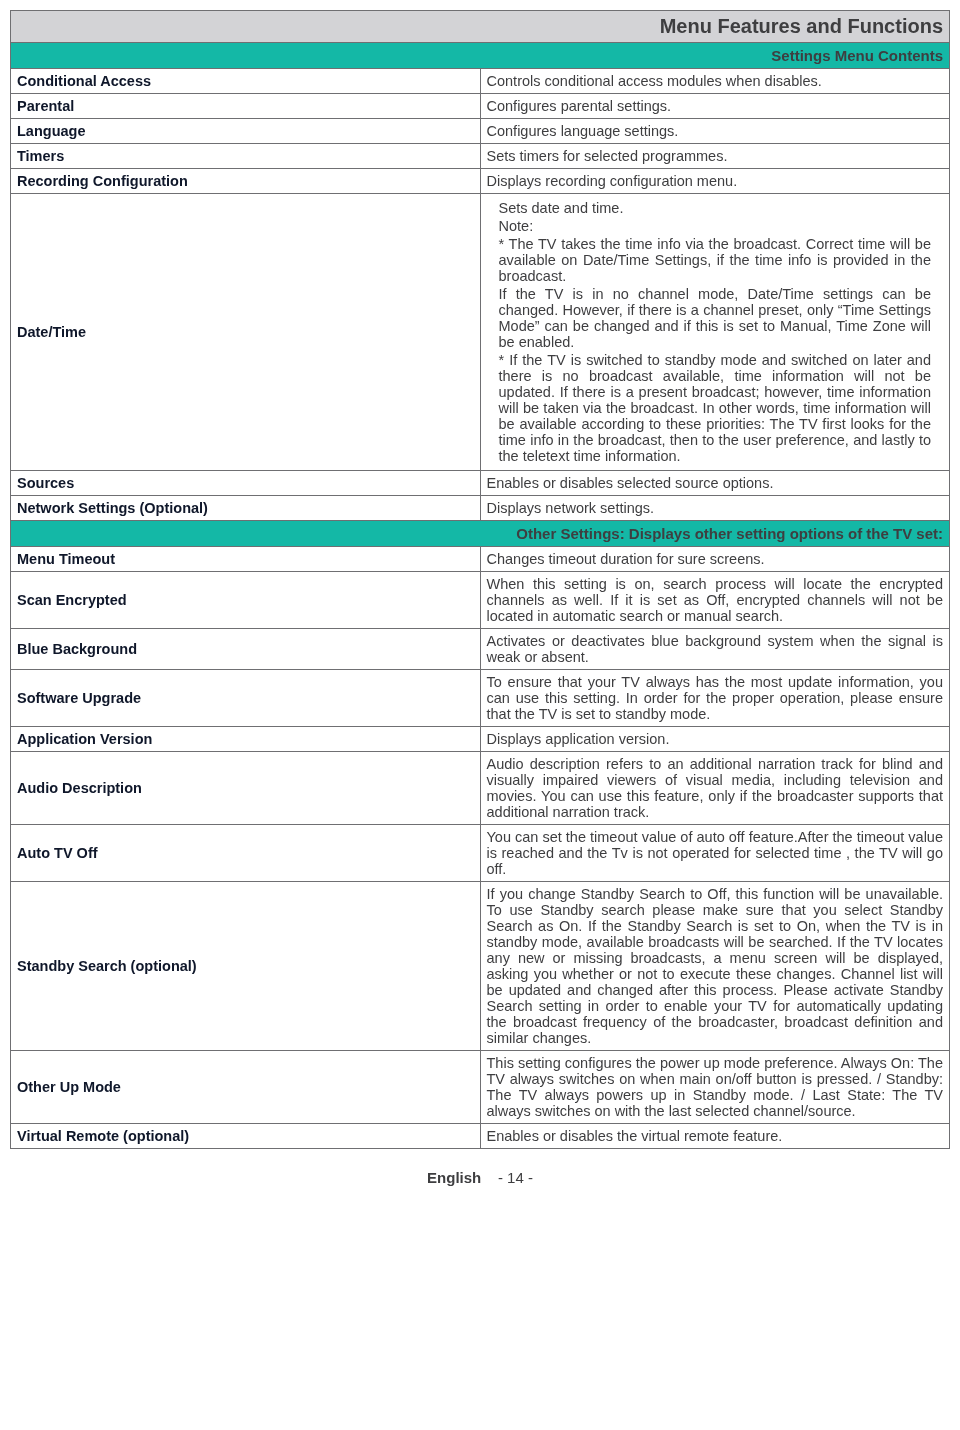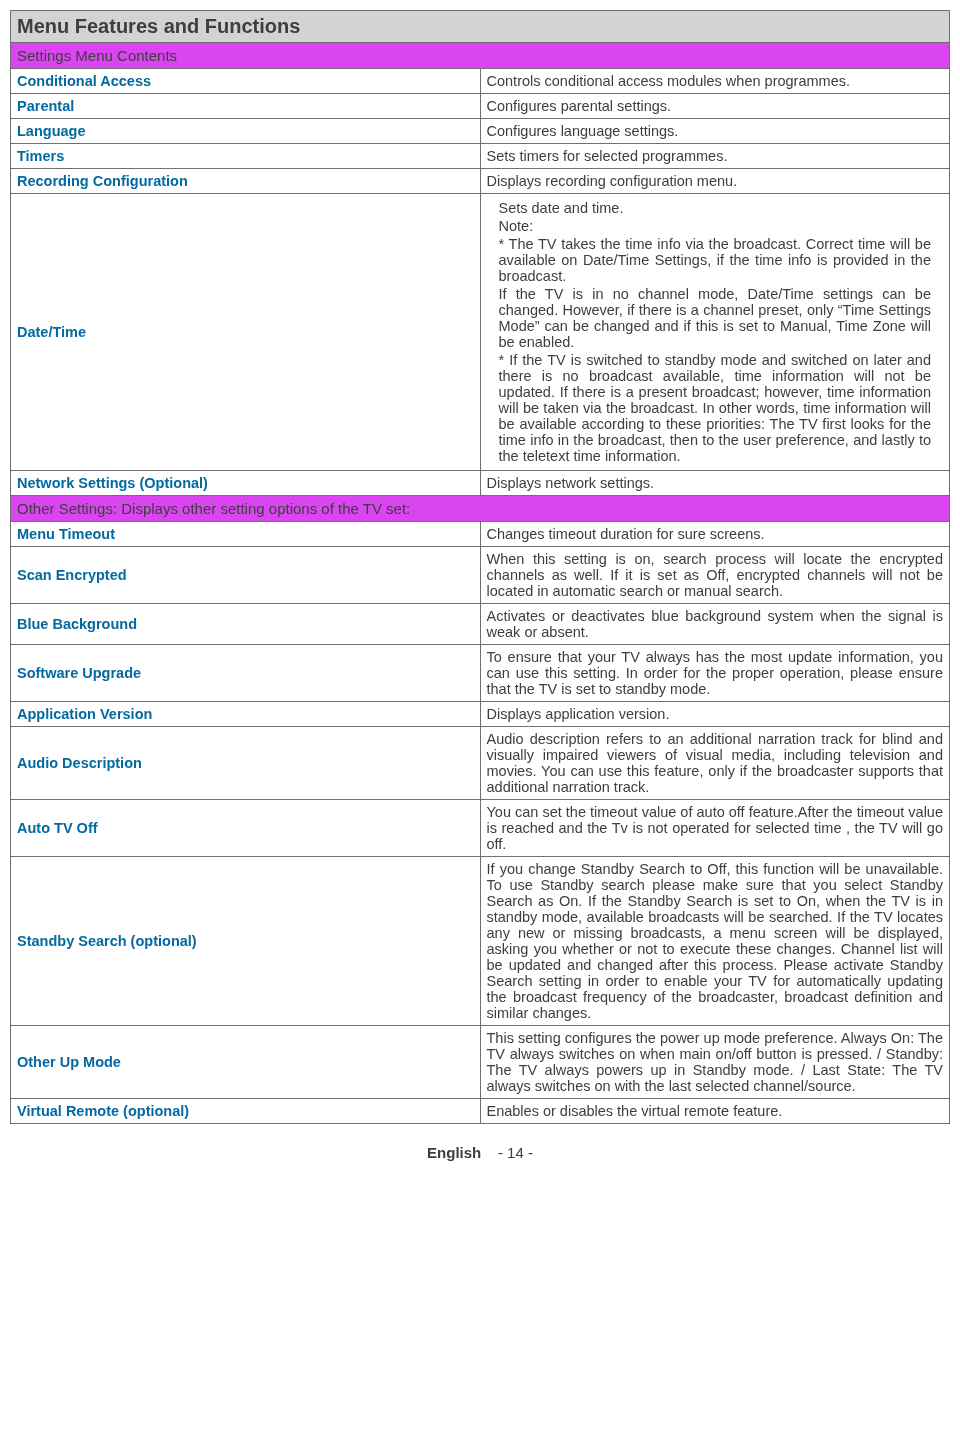--- a/index.html
+++ b/index.html
@@ -18,36 +18,36 @@
     table-layout: fixed;
   }
   td, th {
     border: 1px solid #6f6f72;
     padding: 4px 6px;
     vertical-align: middle;
     text-align: left;
   }
   .title-row {
     background: #d3d3d6;
-    text-align: left;
+    text-align: right;
     font-weight: bold;
     font-size: 20px;
     color: #3e3e40;
     margin-top: 48px;
   }
   .subtitle-row {
-    background: #d946ef;
-    text-align: left;
-    font-weight: normal;
+    background: #14b8a6;
+    text-align: right;
+    font-weight: bold;
     font-size: 15px;
   }
   .label-col {
     width: 175px;
     font-weight: bold;
-    color: #0369a1;
+    color: #0f172a;
   }
   .desc p {
     margin: 2px 12px;
   }
   .desc {
     text-align: justify;
   }
   .footer {
     text-align: center;
     margin-top: 20px;
@@ -62,21 +62,21 @@
   <tbody>
       <tr>
         <td colspan="2" class="title-row">Menu Features and Functions</td>
       </tr>
   <tr>
         <td colspan="2" class="subtitle-row">Settings Menu Contents</td>
       </tr>
 
   <tr>
         <td class="label-col">Conditional Access</td>
-        <td class="desc">Controls conditional access modules when programmes.</td>
+        <td class="desc">Controls conditional access modules when disables.</td>
       </tr>
   <tr>
         <td class="label-col">Parental</td>
         <td class="desc">Configures parental settings.</td>
       </tr>
   <tr>
         <td class="label-col">Language</td>
         <td class="desc">Configures language settings.</td>
       </tr>
   <tr>
@@ -92,20 +92,24 @@
     <td class="label-col">Date/Time</td>
     <td class="desc">
       <p>Sets date and time.</p>
       <p>Note:</p>
       <p>* The TV takes the time info via the broadcast. Correct time will be available on Date/Time Settings, if the time info is provided in the broadcast.</p>
       <p>If the TV is in no channel mode, Date/Time settings can be changed. However,  if there is a channel preset, only “Time Settings Mode” can be changed and if this is set to Manual, Time Zone will be enabled.</p>
       <p>* If the TV is switched to standby mode and switched on later and there is no broadcast available, time information will not be updated. If there is a present broadcast; however, time information will be taken via the broadcast. In other words, time information will be available according to these priorities: The TV first looks for the time info in the broadcast, then to the user preference, and lastly to the teletext time information.</p>
     </td>
   </tr>
 
+  <tr>
+        <td class="label-col">Sources</td>
+        <td class="desc">Enables or disables selected source options.</td>
+      </tr>
   <tr>
         <td class="label-col">Network Settings (Optional)</td>
         <td class="desc">Displays network settings.</td>
       </tr>
 
   <tr>
         <td colspan="2" class="subtitle-row">Other Settings: Displays other setting options of the TV set:</td>
       </tr>
 
   <tr>

